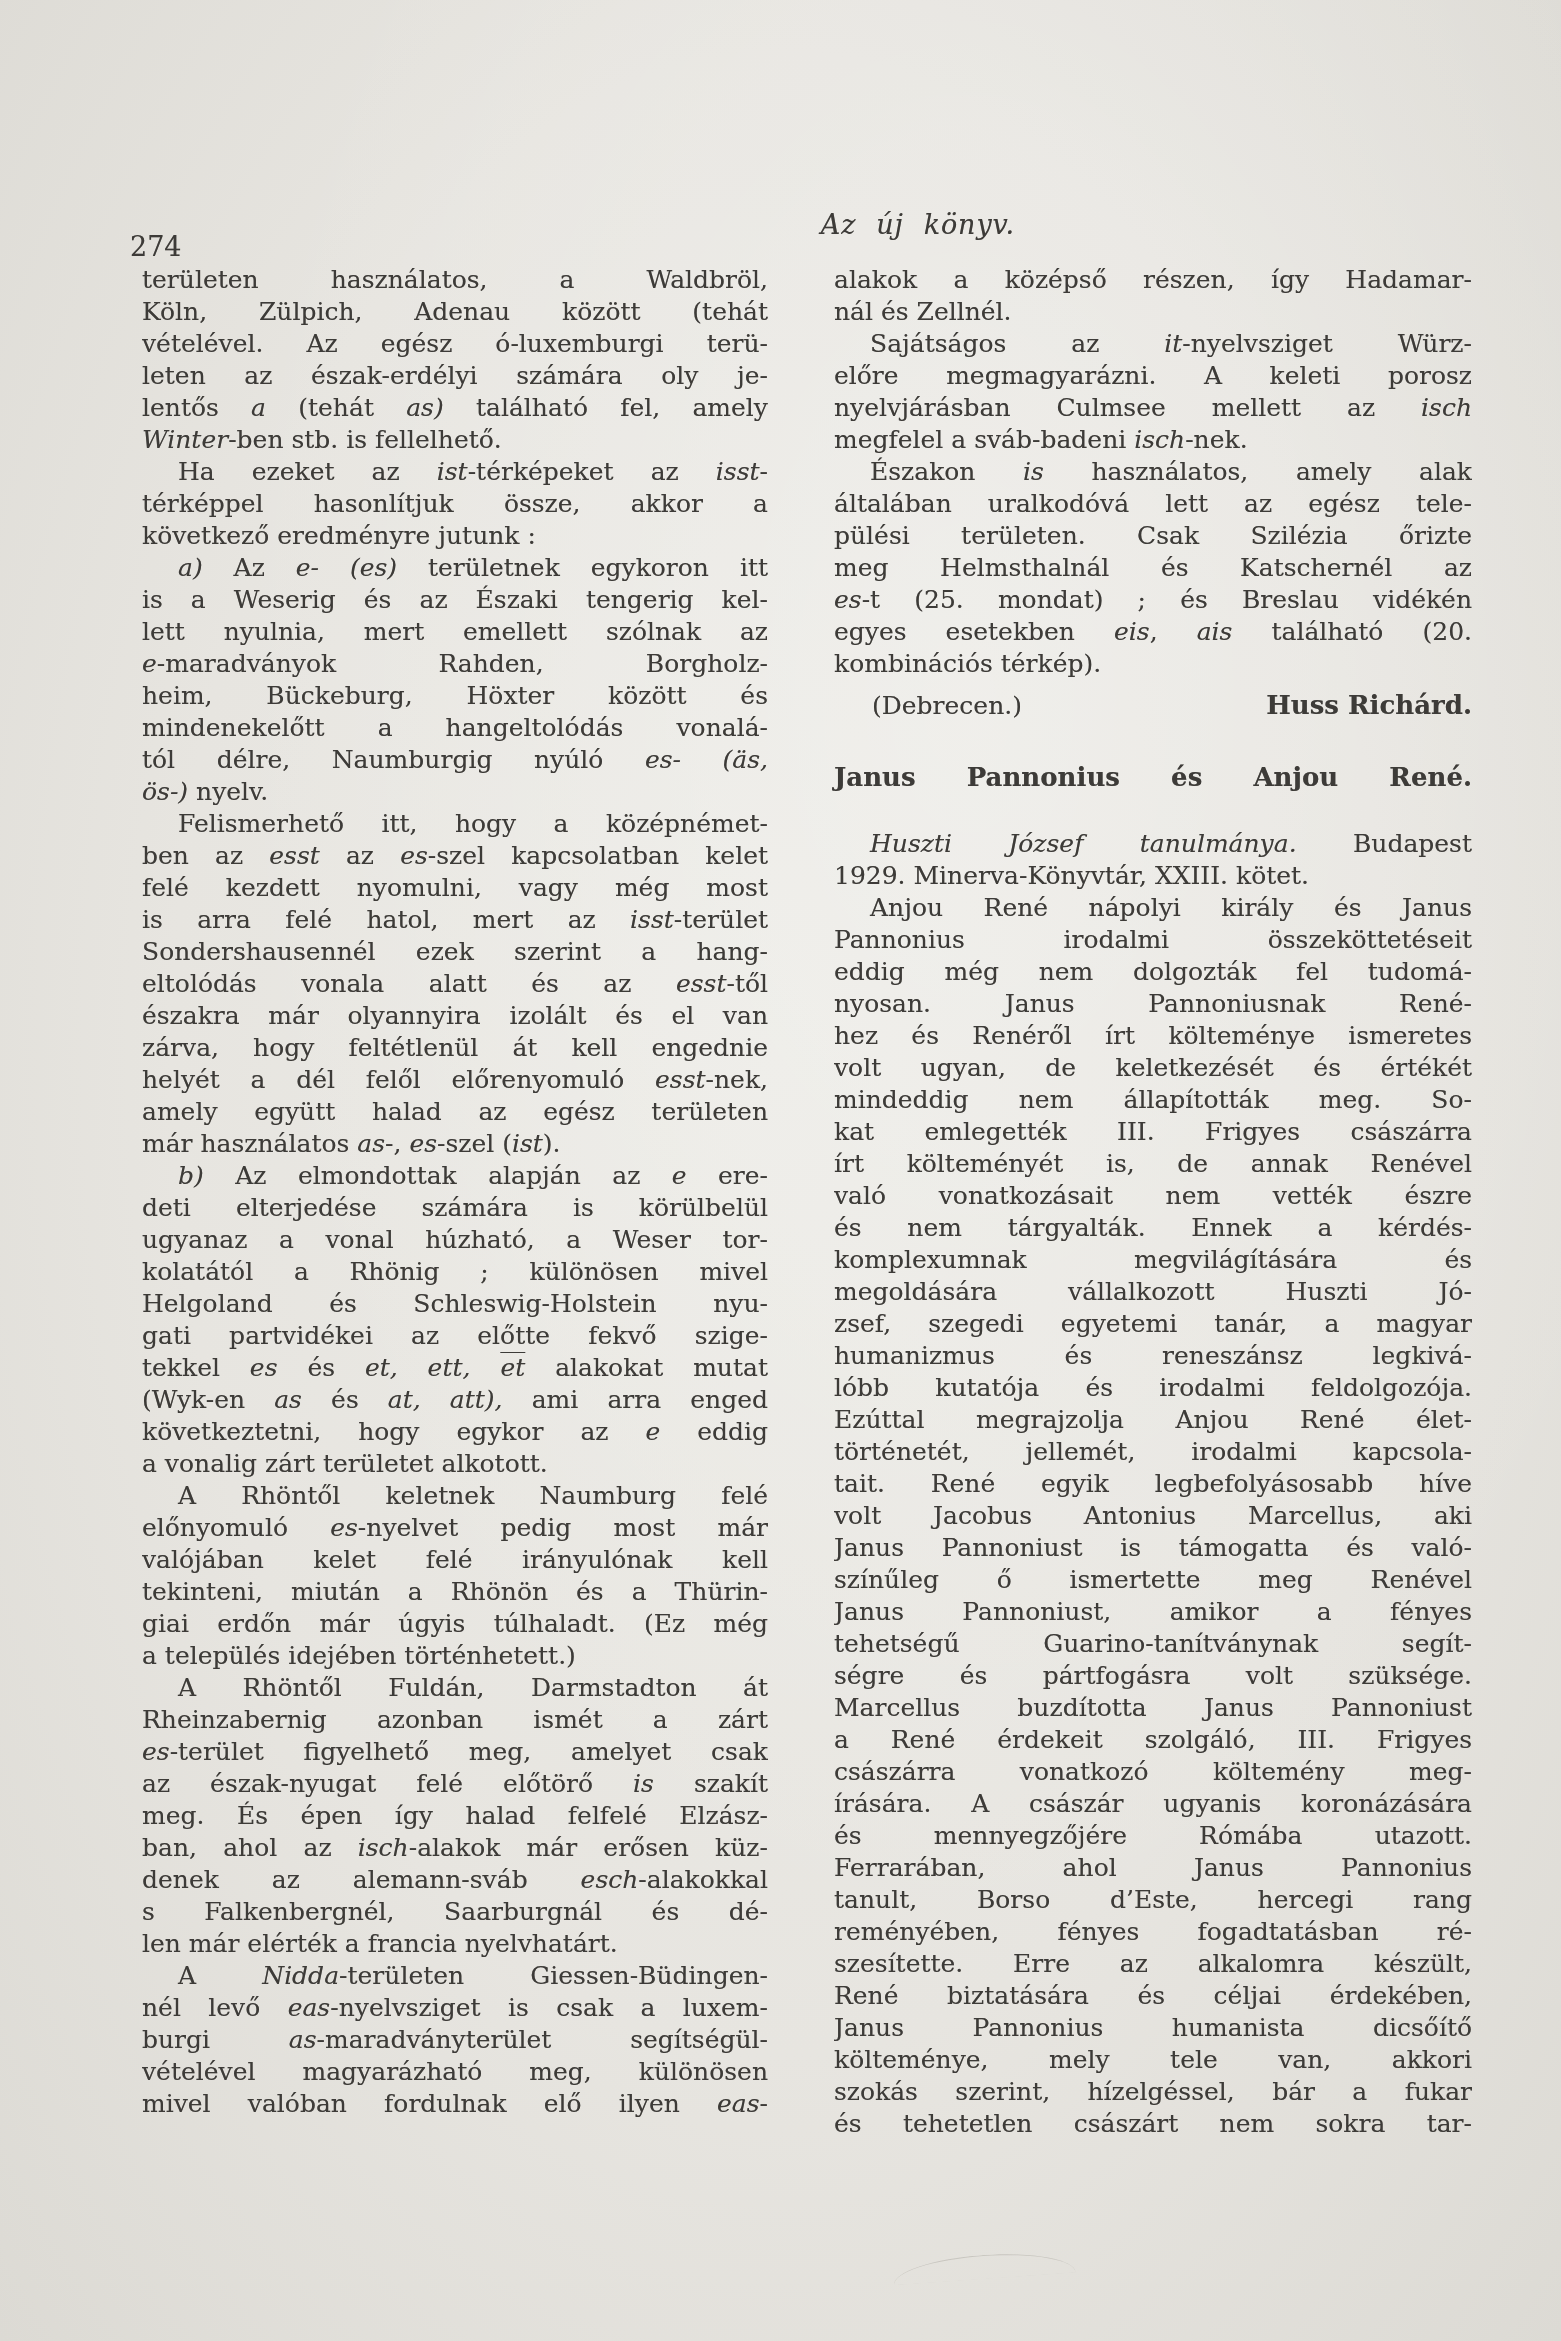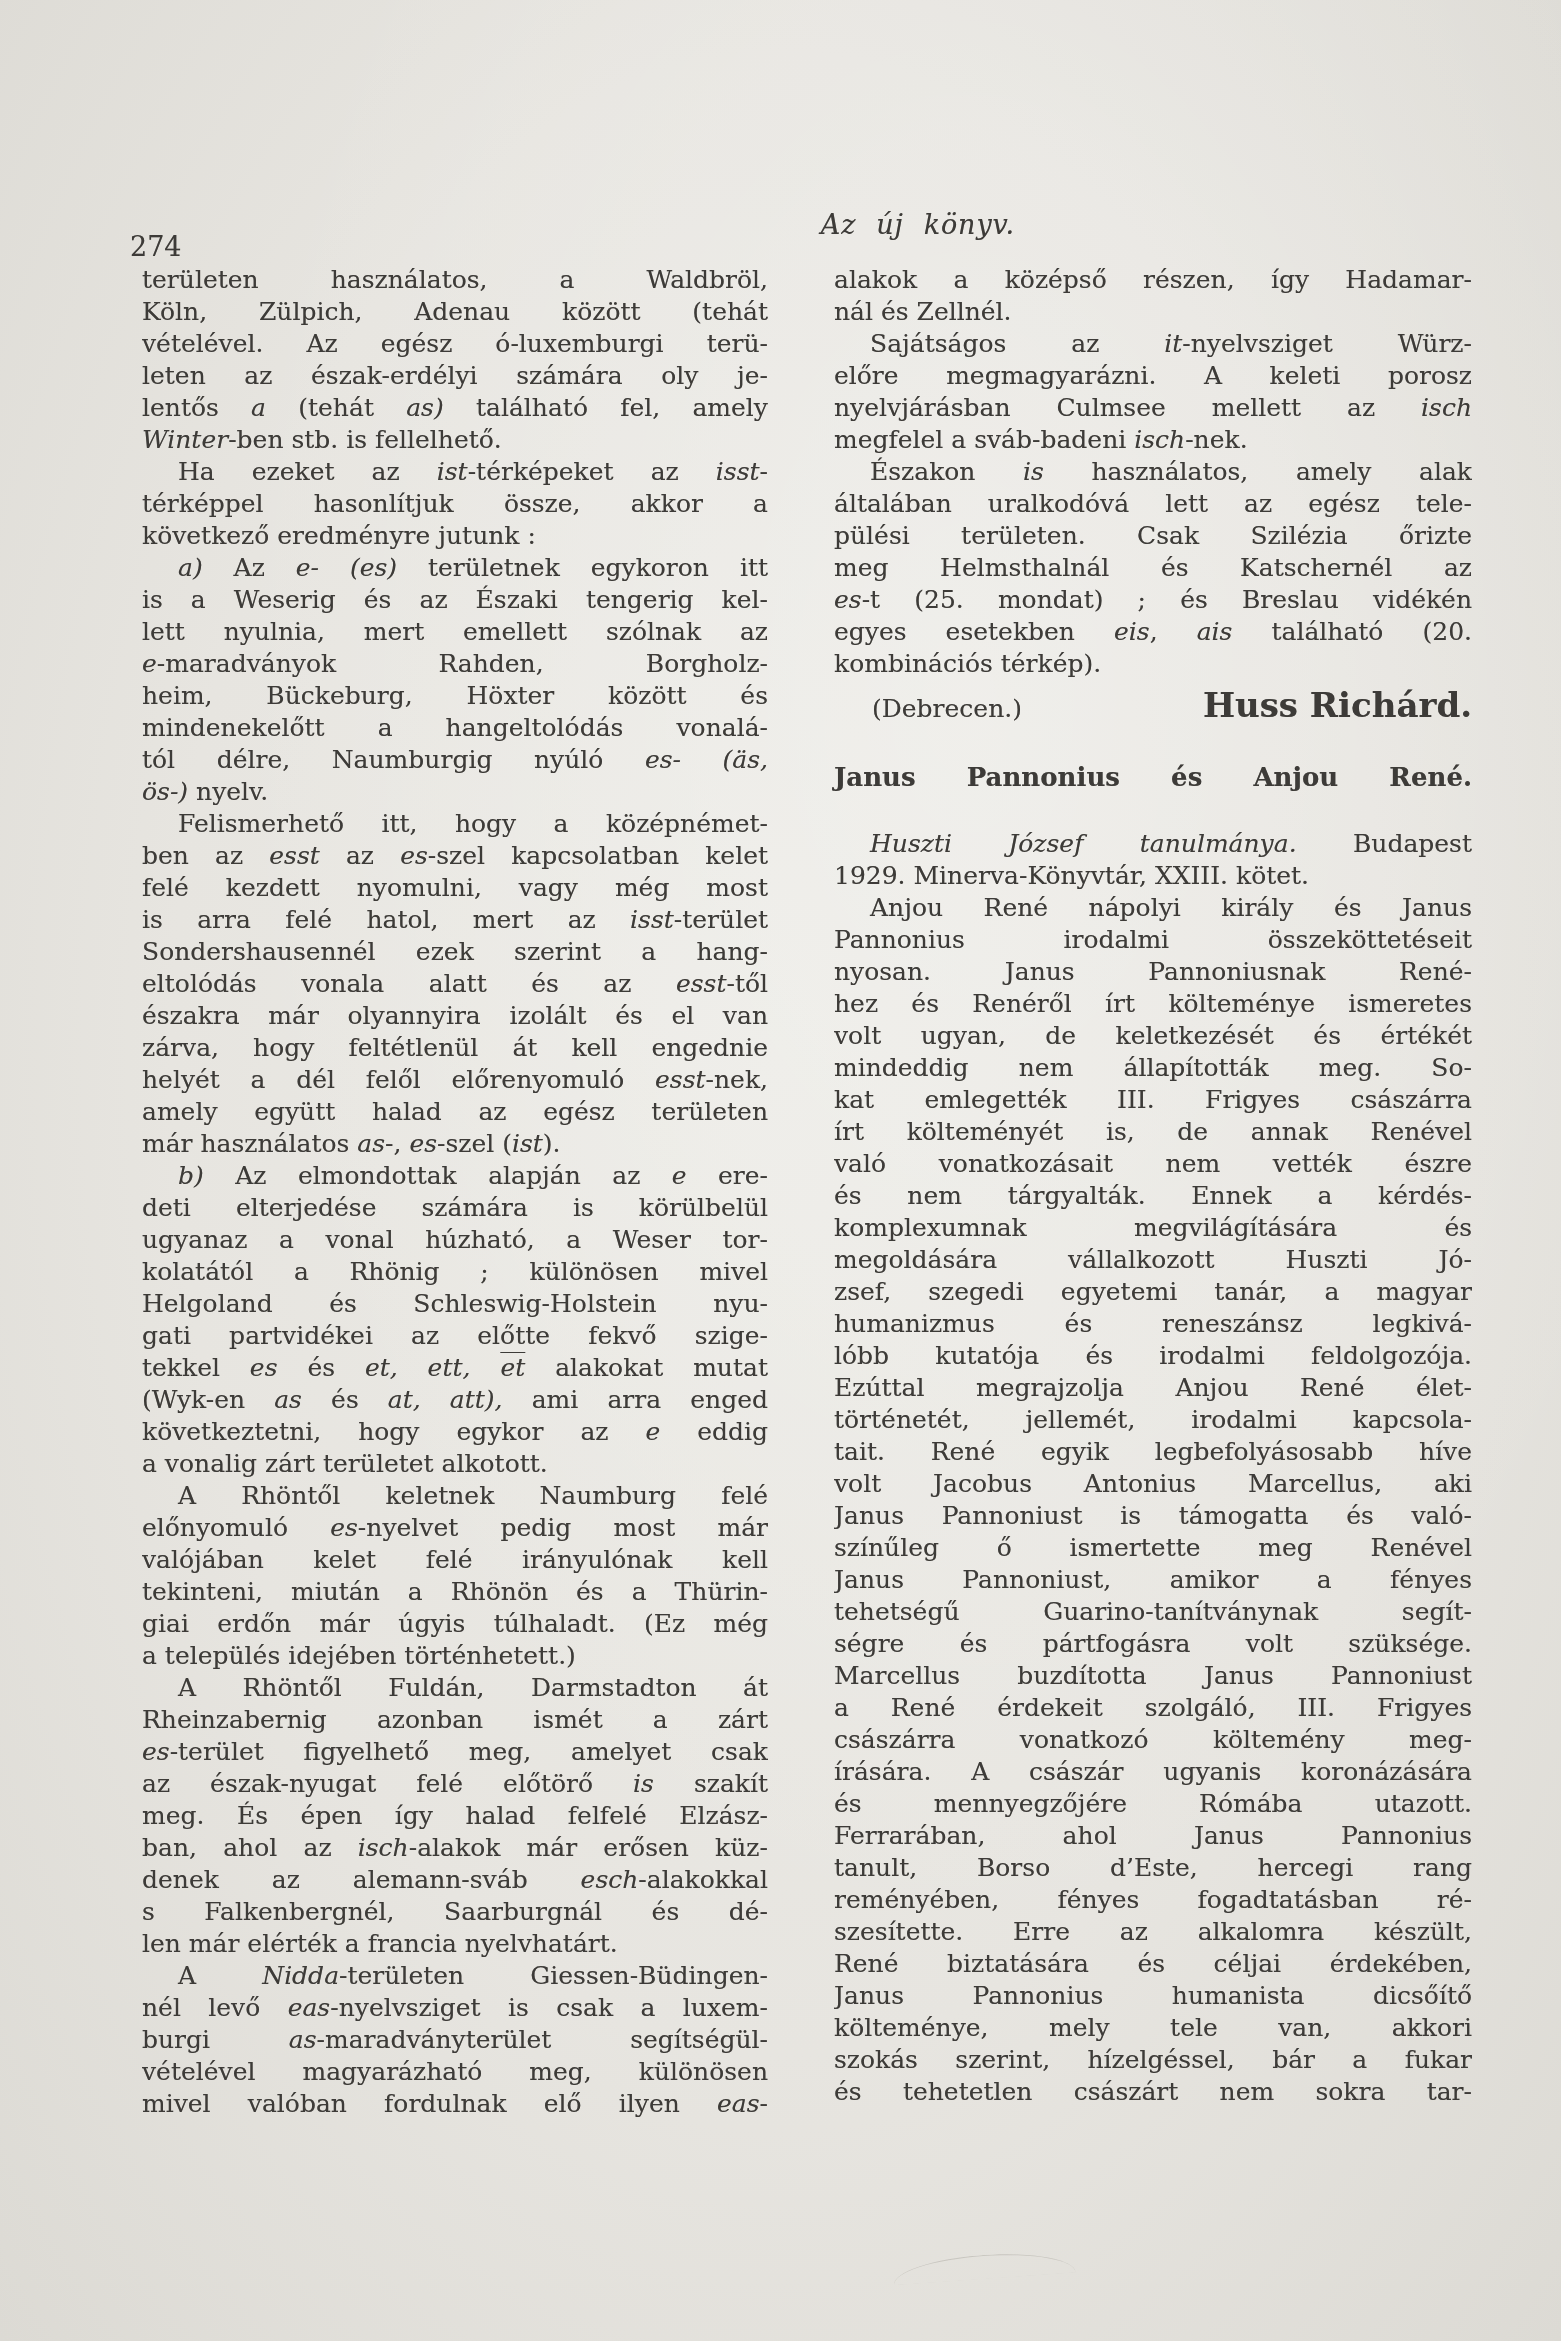--- a/index.html
+++ b/index.html
@@ -39,21 +39,21 @@
   .heading{
     font-weight:bold;font-size:26px;line-height:32px;
     margin:40px 0 35px 0;
     text-align:justify;text-align-last:justify;
   }
   .sig{
     display:flex;justify-content:space-between;align-items:baseline;
     height:32px;margin-top:8.7px;text-align:center;
   }
   .sig-place{padding-left:38px;}
-  .sig-author{font-weight:bold;font-size:34px;}
+  .sig-author{font-weight:bold;font-size:26px;}
   i.ol{text-decoration:overline;}
   .crease{
     position:absolute;left:893px;top:2255px;width:182px;height:22.6px;
     border-top:1.7px solid rgba(148,146,138,.35);
     border-radius:50%/100% 100% 0 0;
     transform:rotate(-4deg);
   }
 </style>
 </head>
 <body>
@@ -137,20 +137,21 @@
       <div class="line end">kombinációs térkép).</div>
       <div class="sig">
         <span class="sig-place">(Debrecen.)</span>
         <span class="sig-author">Huss Richárd.</span>
       </div>
       <div class="heading">Janus Pannonius és Anjou René.</div>
       <div class="line indent"><i>Huszti József tanulmánya.</i> Budapest</div>
       <div class="line end">1929. Minerva-Könyvtár, XXIII. kötet.</div>
       <div class="line indent">Anjou René nápolyi király és Janus</div>
       <div class="line">Pannonius irodalmi összeköttetéseit</div>
+      <div class="line">eddig még nem dolgozták fel tudomá-</div>
       <div class="line">nyosan. Janus Pannoniusnak René-</div>
       <div class="line">hez és Renéről írt költeménye ismeretes</div>
       <div class="line">volt ugyan, de keletkezését és értékét</div>
       <div class="line">mindeddig nem állapították meg. So-</div>
       <div class="line">kat emlegették III. Frigyes császárra</div>
       <div class="line">írt költeményét is, de annak Renével</div>
       <div class="line">való vonatkozásait nem vették észre</div>
       <div class="line">és nem tárgyalták. Ennek a kérdés-</div>
       <div class="line">komplexumnak megvilágítására és</div>
       <div class="line">megoldására vállalkozott Huszti Jó-</div>

